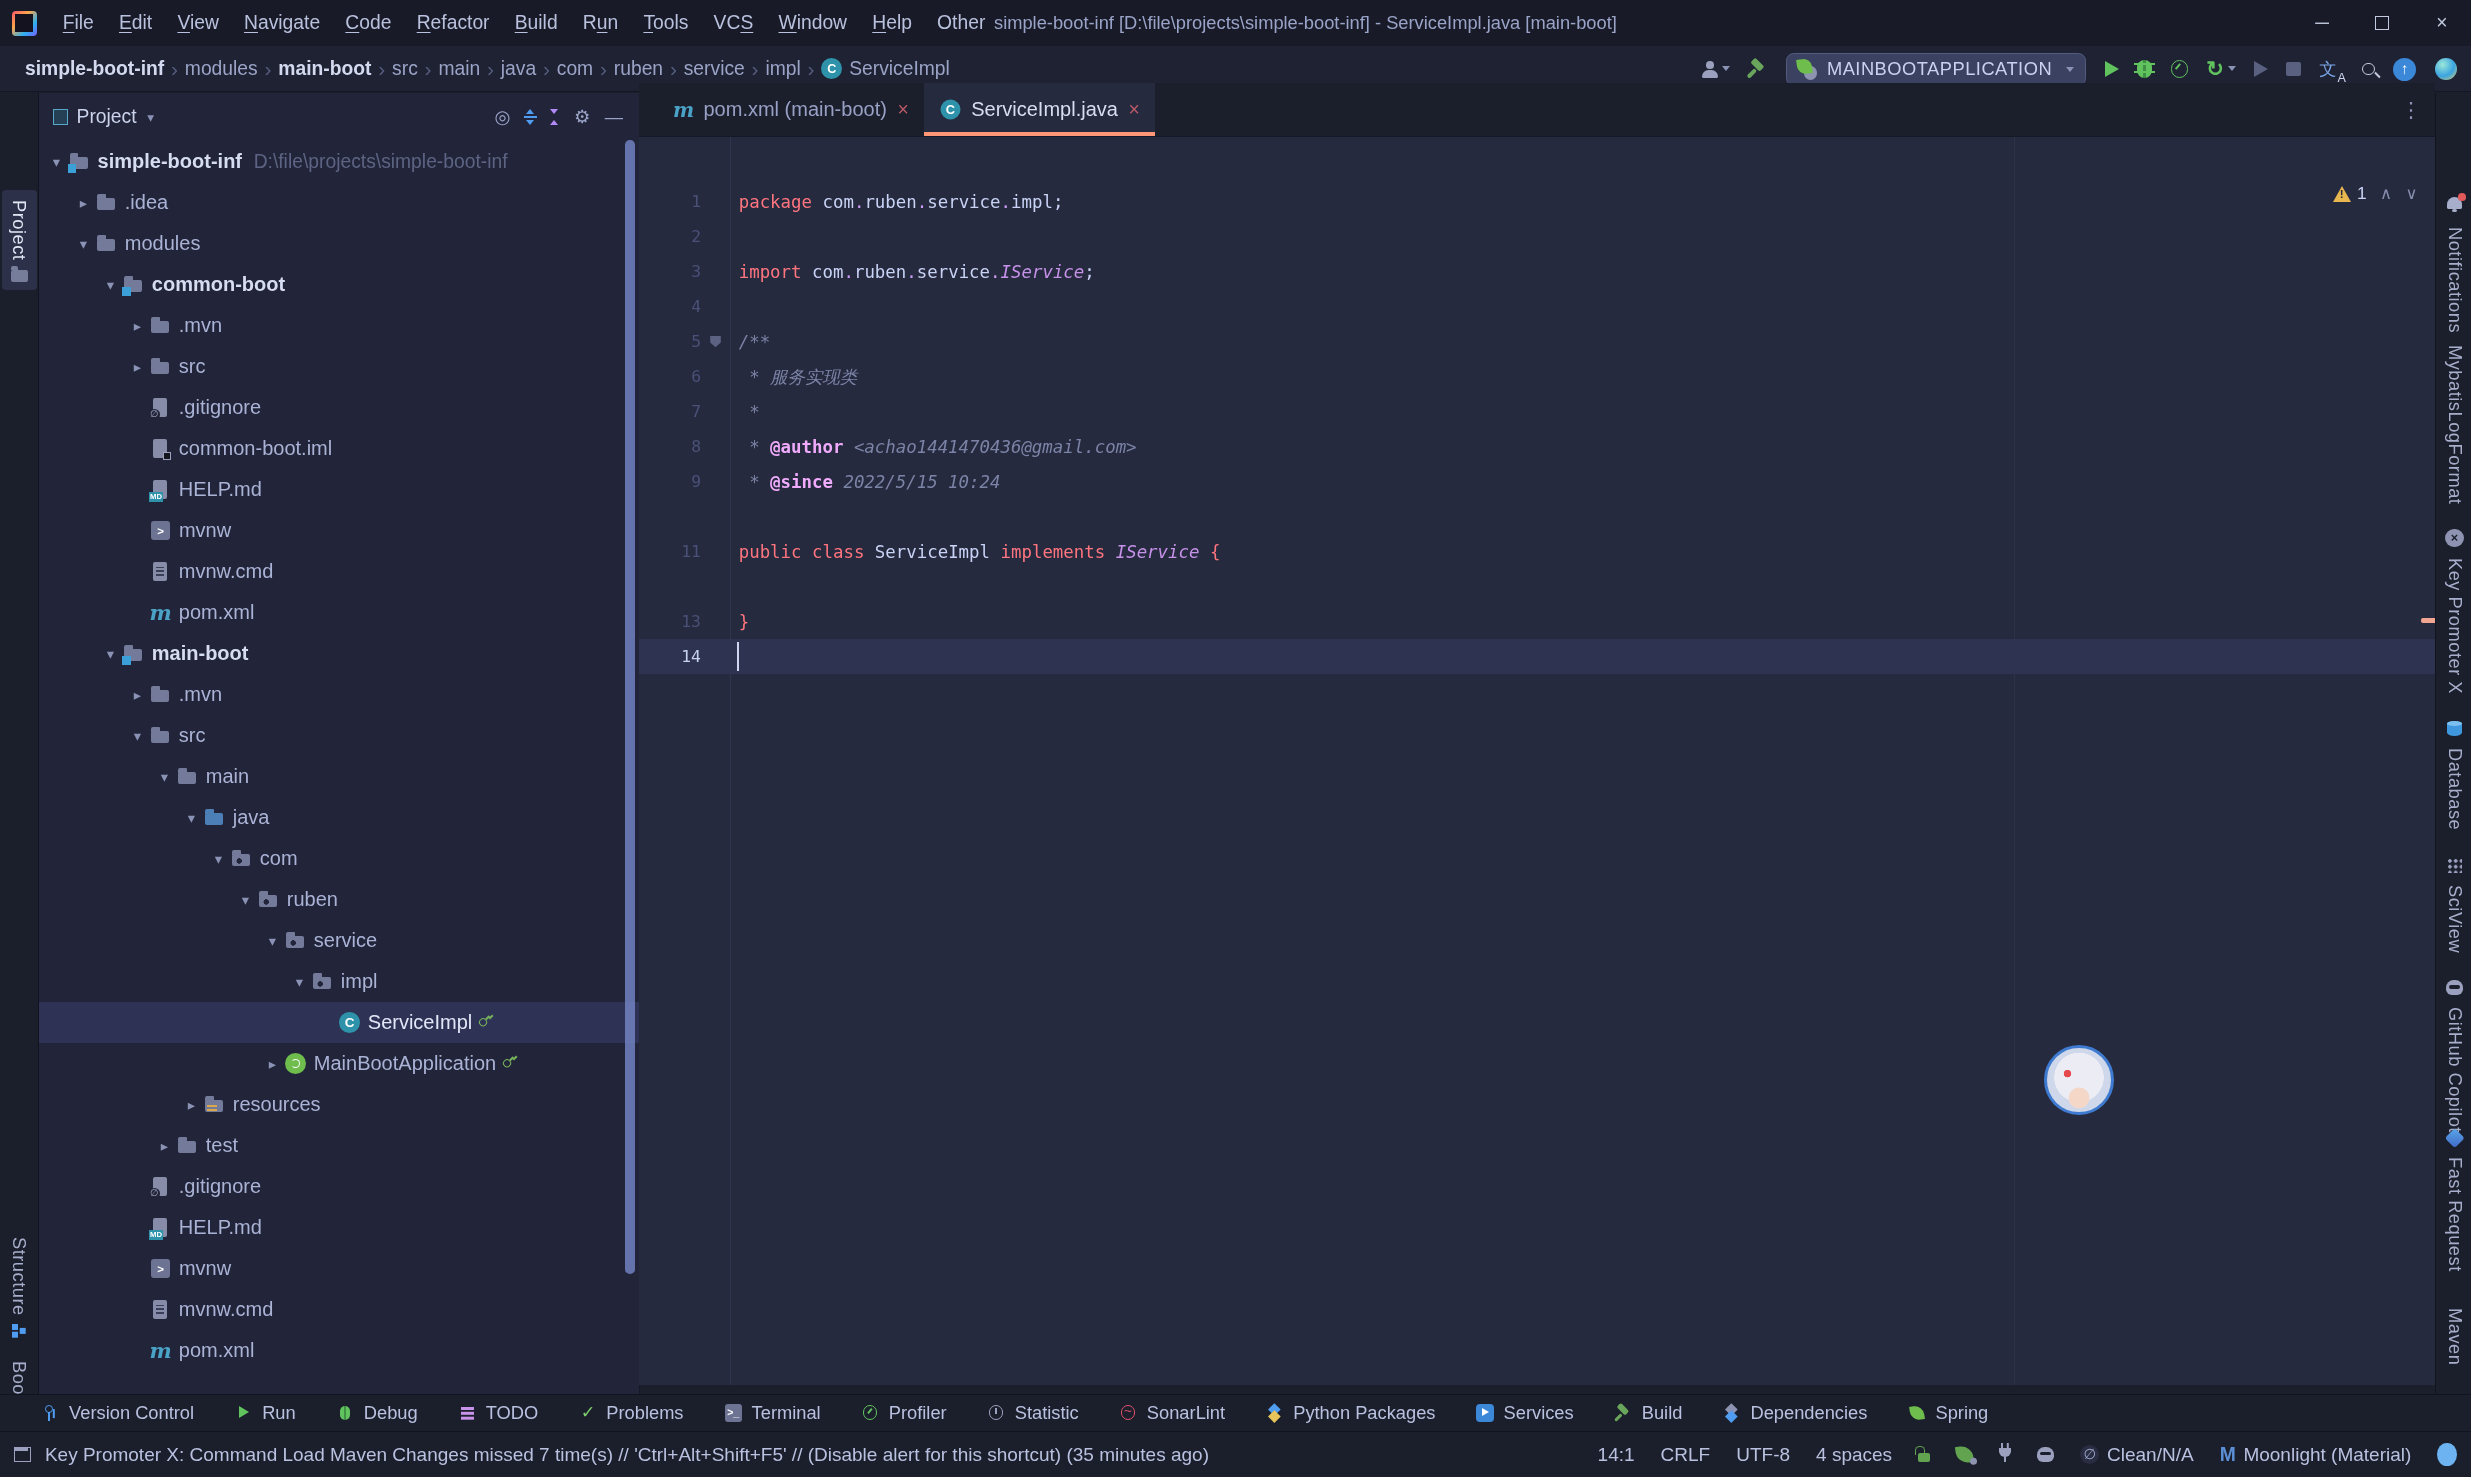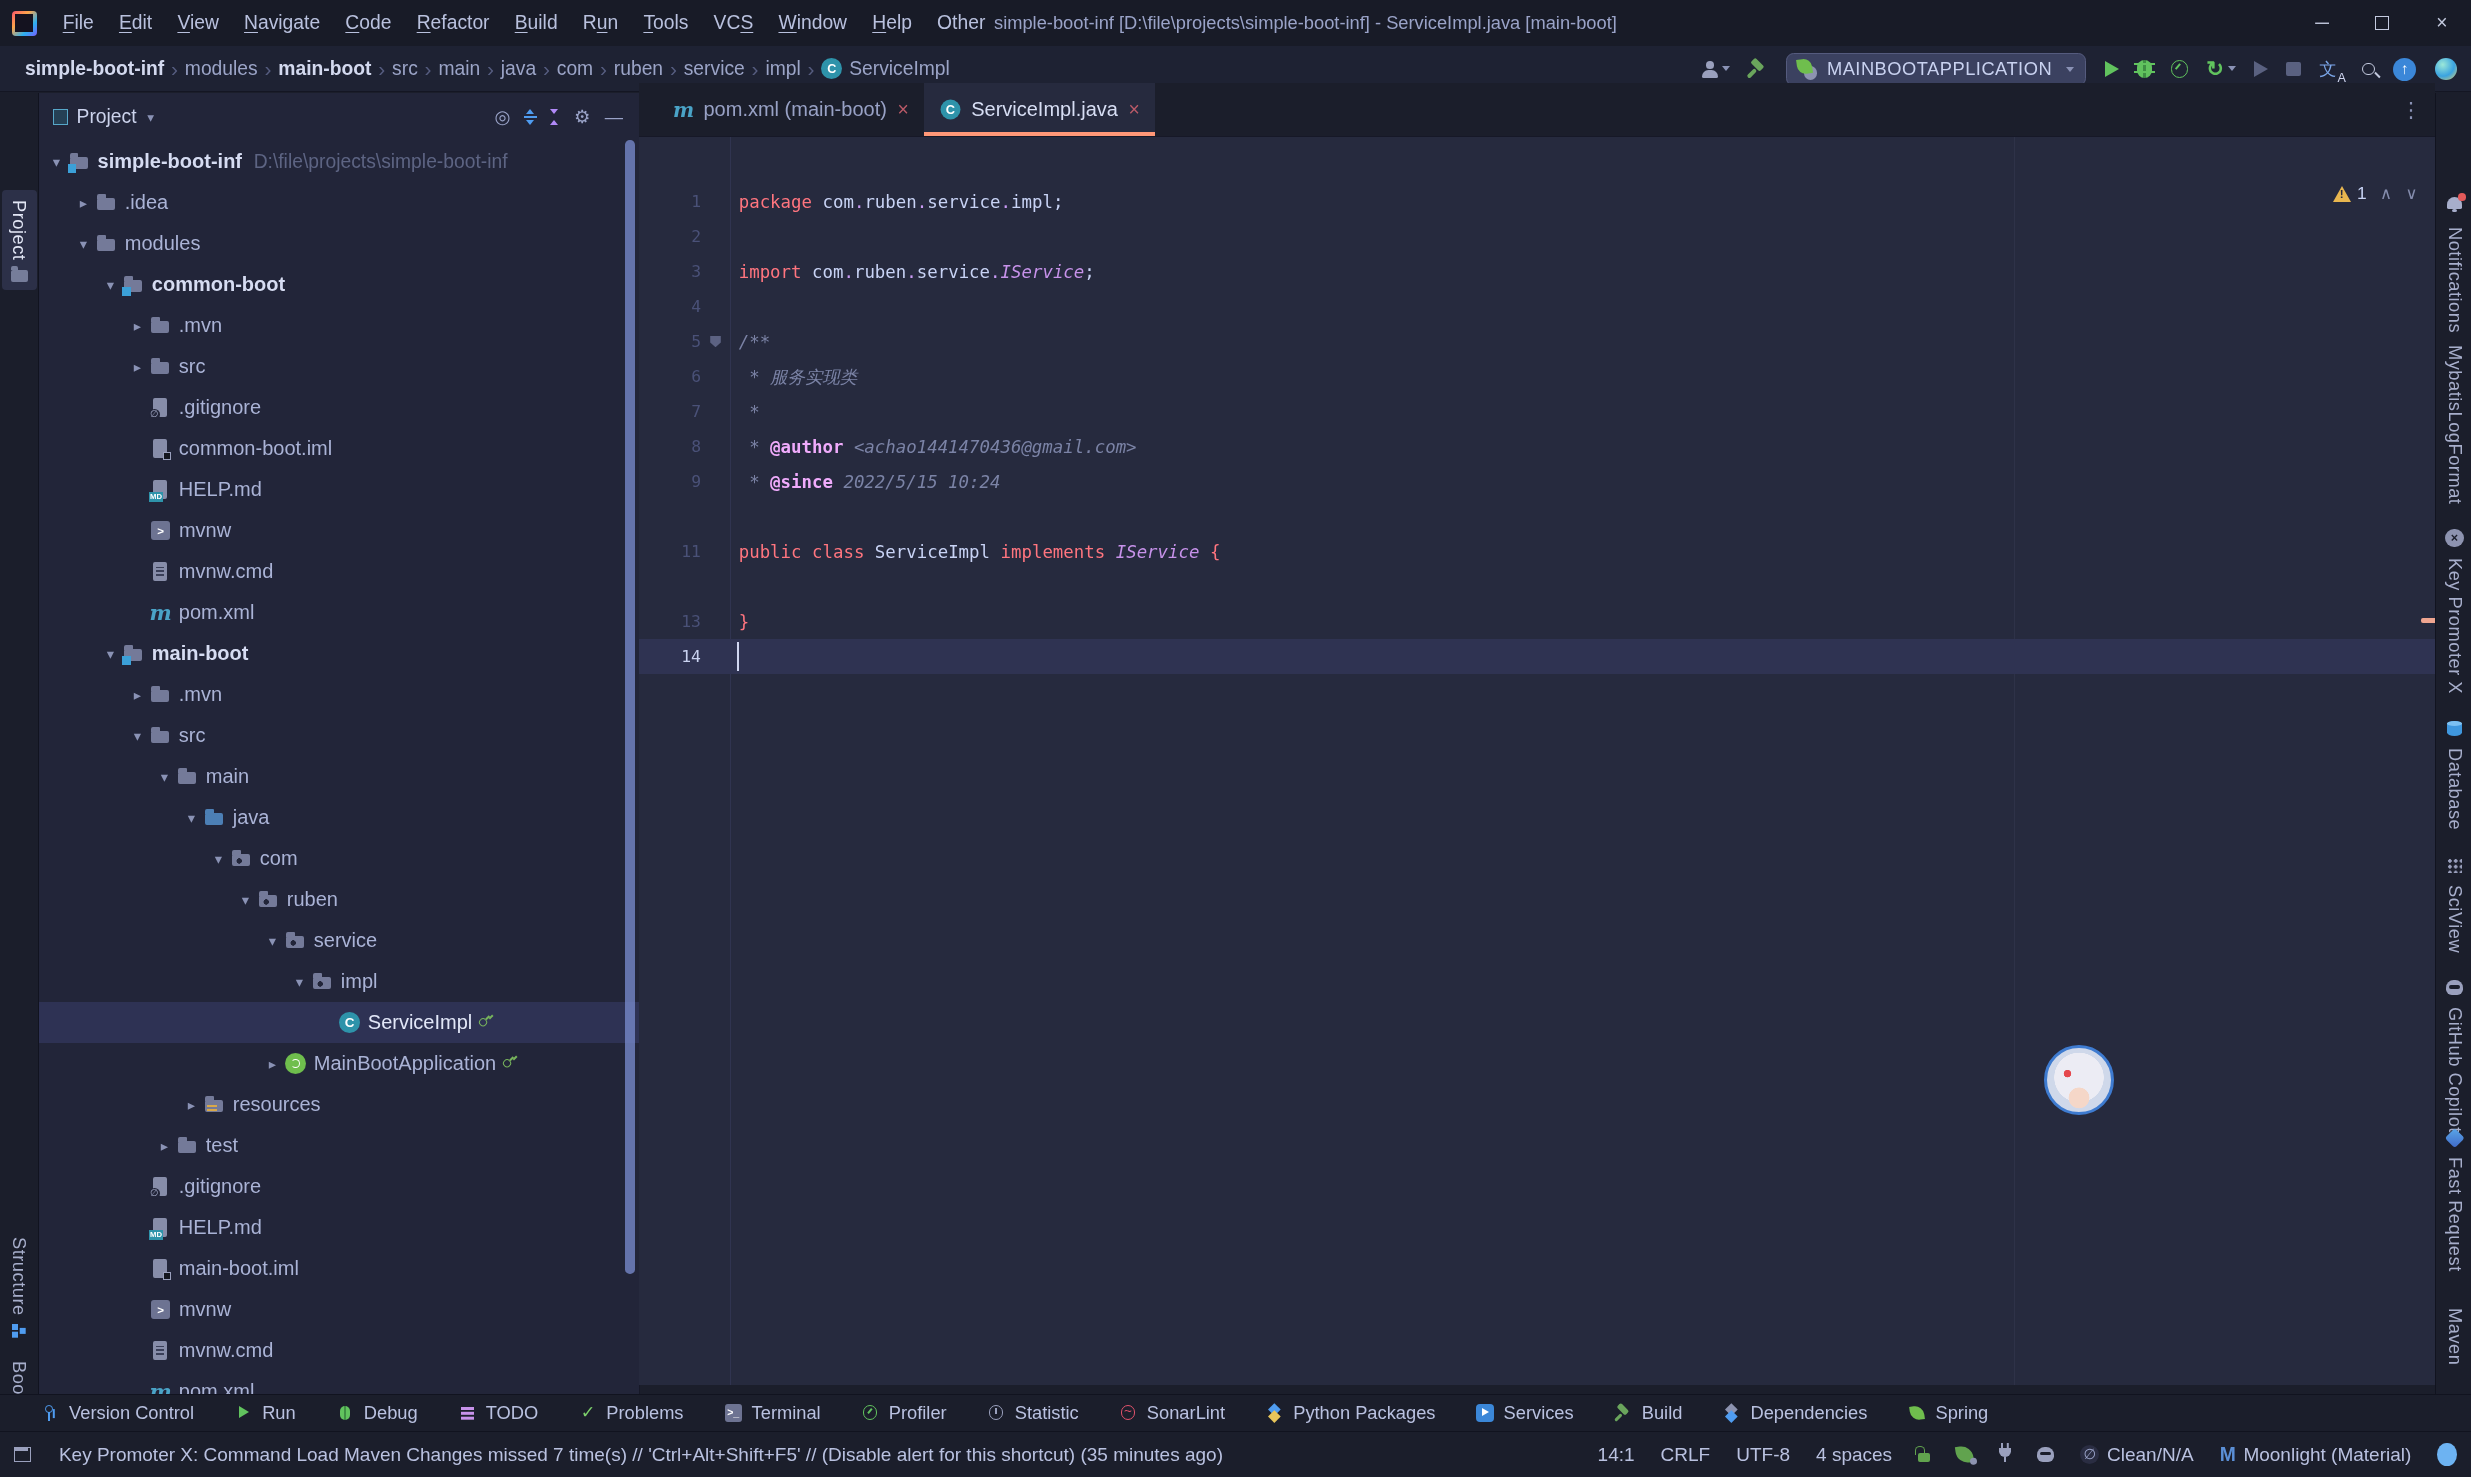--- a/index.html
+++ b/index.html
@@ -217,21 +217,21 @@
   .bic-services::after { content:""; position:absolute; left:5.8px; top:3.9px; border-top:4.8px solid transparent; border-bottom:4.8px solid transparent; border-left:7.7px solid #fff; }
   .bic-build::before { content:""; position:absolute; left:1.9px; top:1.9px; width:11.6px; height:5.8px; background:#6aa55c; border-radius:1.9px; transform:rotate(45deg); }
   .bic-build::after { content:""; position:absolute; left:1.9px; top:8.7px; width:2.9px; height:8.7px; background:#6aa55c; border-radius:1.9px; transform:rotate(45deg); }
   .bic-deps::before { content:""; position:absolute; left:3.9px; top:1px; width:8.7px; height:8.7px; transform:rotate(45deg); background:#8d93b0; }
   .bic-deps::after { content:""; position:absolute; left:3.9px; top:7.7px; width:8.7px; height:8.7px; transform:rotate(45deg); background:#4f9cf0; }
   .bic-spring::before { content:""; position:absolute; left:1.9px; top:1.9px; width:13.5px; height:13.5px; border-radius:0 70% 0 70%; background:#6fbe4d; transform:rotate(-8deg); }
 
   
   #status-bar { position:absolute; left:0; top:1431px; width:2472px; height:46px; background:#1b1e2b; border-top:1px solid #11131f;
                 display:flex; align-items:center; font-size:19px; color:#b9c1e0; }
-  #status-left { display:flex; align-items:center; gap:28px; padding-left:13.5px; }
+  #status-left { display:flex; align-items:center; gap:14px; padding-left:13.5px; }
   .ico-frame { width:17.4px; height:14.5px; border:1.9px solid #9aa0bd; position:relative; }
   .ico-frame::after { content:""; position:absolute; left:0; top:0; width:13.5px; height:2.9px; background:#9aa0bd; }
   #status-right { margin-left:auto; display:flex; align-items:center; gap:26px; padding-right:15.4px; }
   .ico-lock { width:11.6px; height:8.7px; background:#61a34e; border-radius:1.9px; position:relative; margin-top:5.8px; }
   .ico-lock::before { content:""; position:absolute; left:-2.9px; top:-6.8px; width:7.7px; height:7.7px; border:1.9px solid #61a34e; border-radius:50% 50% 0 0; border-bottom:none; }
   .ico-bootgear { width:17.4px; height:17.4px; border-radius:0 70% 0 70%; background:#61a34e; position:relative; transform:rotate(-8deg); }
   .ico-bootgear::after { content:""; position:absolute; right:-2.9px; bottom:-2.9px; width:7.7px; height:7.7px; border-radius:50%; background:#8d93b0; }
   .ico-plug { width:11.6px; height:9.7px; background:#9aa0bd; border-radius:0 0 5.8px 5.8px; position:relative; margin-top:-3.9px; }
   .ico-plug::before { content:""; position:absolute; left:1.9px; top:-4.8px; width:1.9px; height:4.8px; background:#9aa0bd; box-shadow:5.8px 0 #9aa0bd; }
   .ico-plug::after { content:""; position:absolute; left:4.8px; bottom:-4.8px; width:1.9px; height:4.8px; background:#9aa0bd; }
@@ -527,27 +527,20 @@
         </div>
         <div class="trow" style="padding-left: 87px;">
           <span class="chev"></span>
           <span class="ti md">
             <span class="md-badge">MD</span>
           </span>
           <span class="lbl">HELP.md</span>
         </div>
         <div class="trow" style="padding-left: 87px;">
           <span class="chev"></span>
-          <span class="ti iml">
-            <span class="iml-badge"></span>
-          </span>
-          <span class="lbl">main-boot.iml</span>
-        </div>
-        <div class="trow" style="padding-left: 87px;">
-          <span class="chev"></span>
           <span class="ti script">&gt;</span>
           <span class="lbl">mvnw</span>
         </div>
         <div class="trow" style="padding-left: 87px;">
           <span class="chev"></span>
           <span class="ti cmdfile">
             <span class="cmd-badge"></span>
           </span>
           <span class="lbl">mvnw.cmd</span>
         </div>

